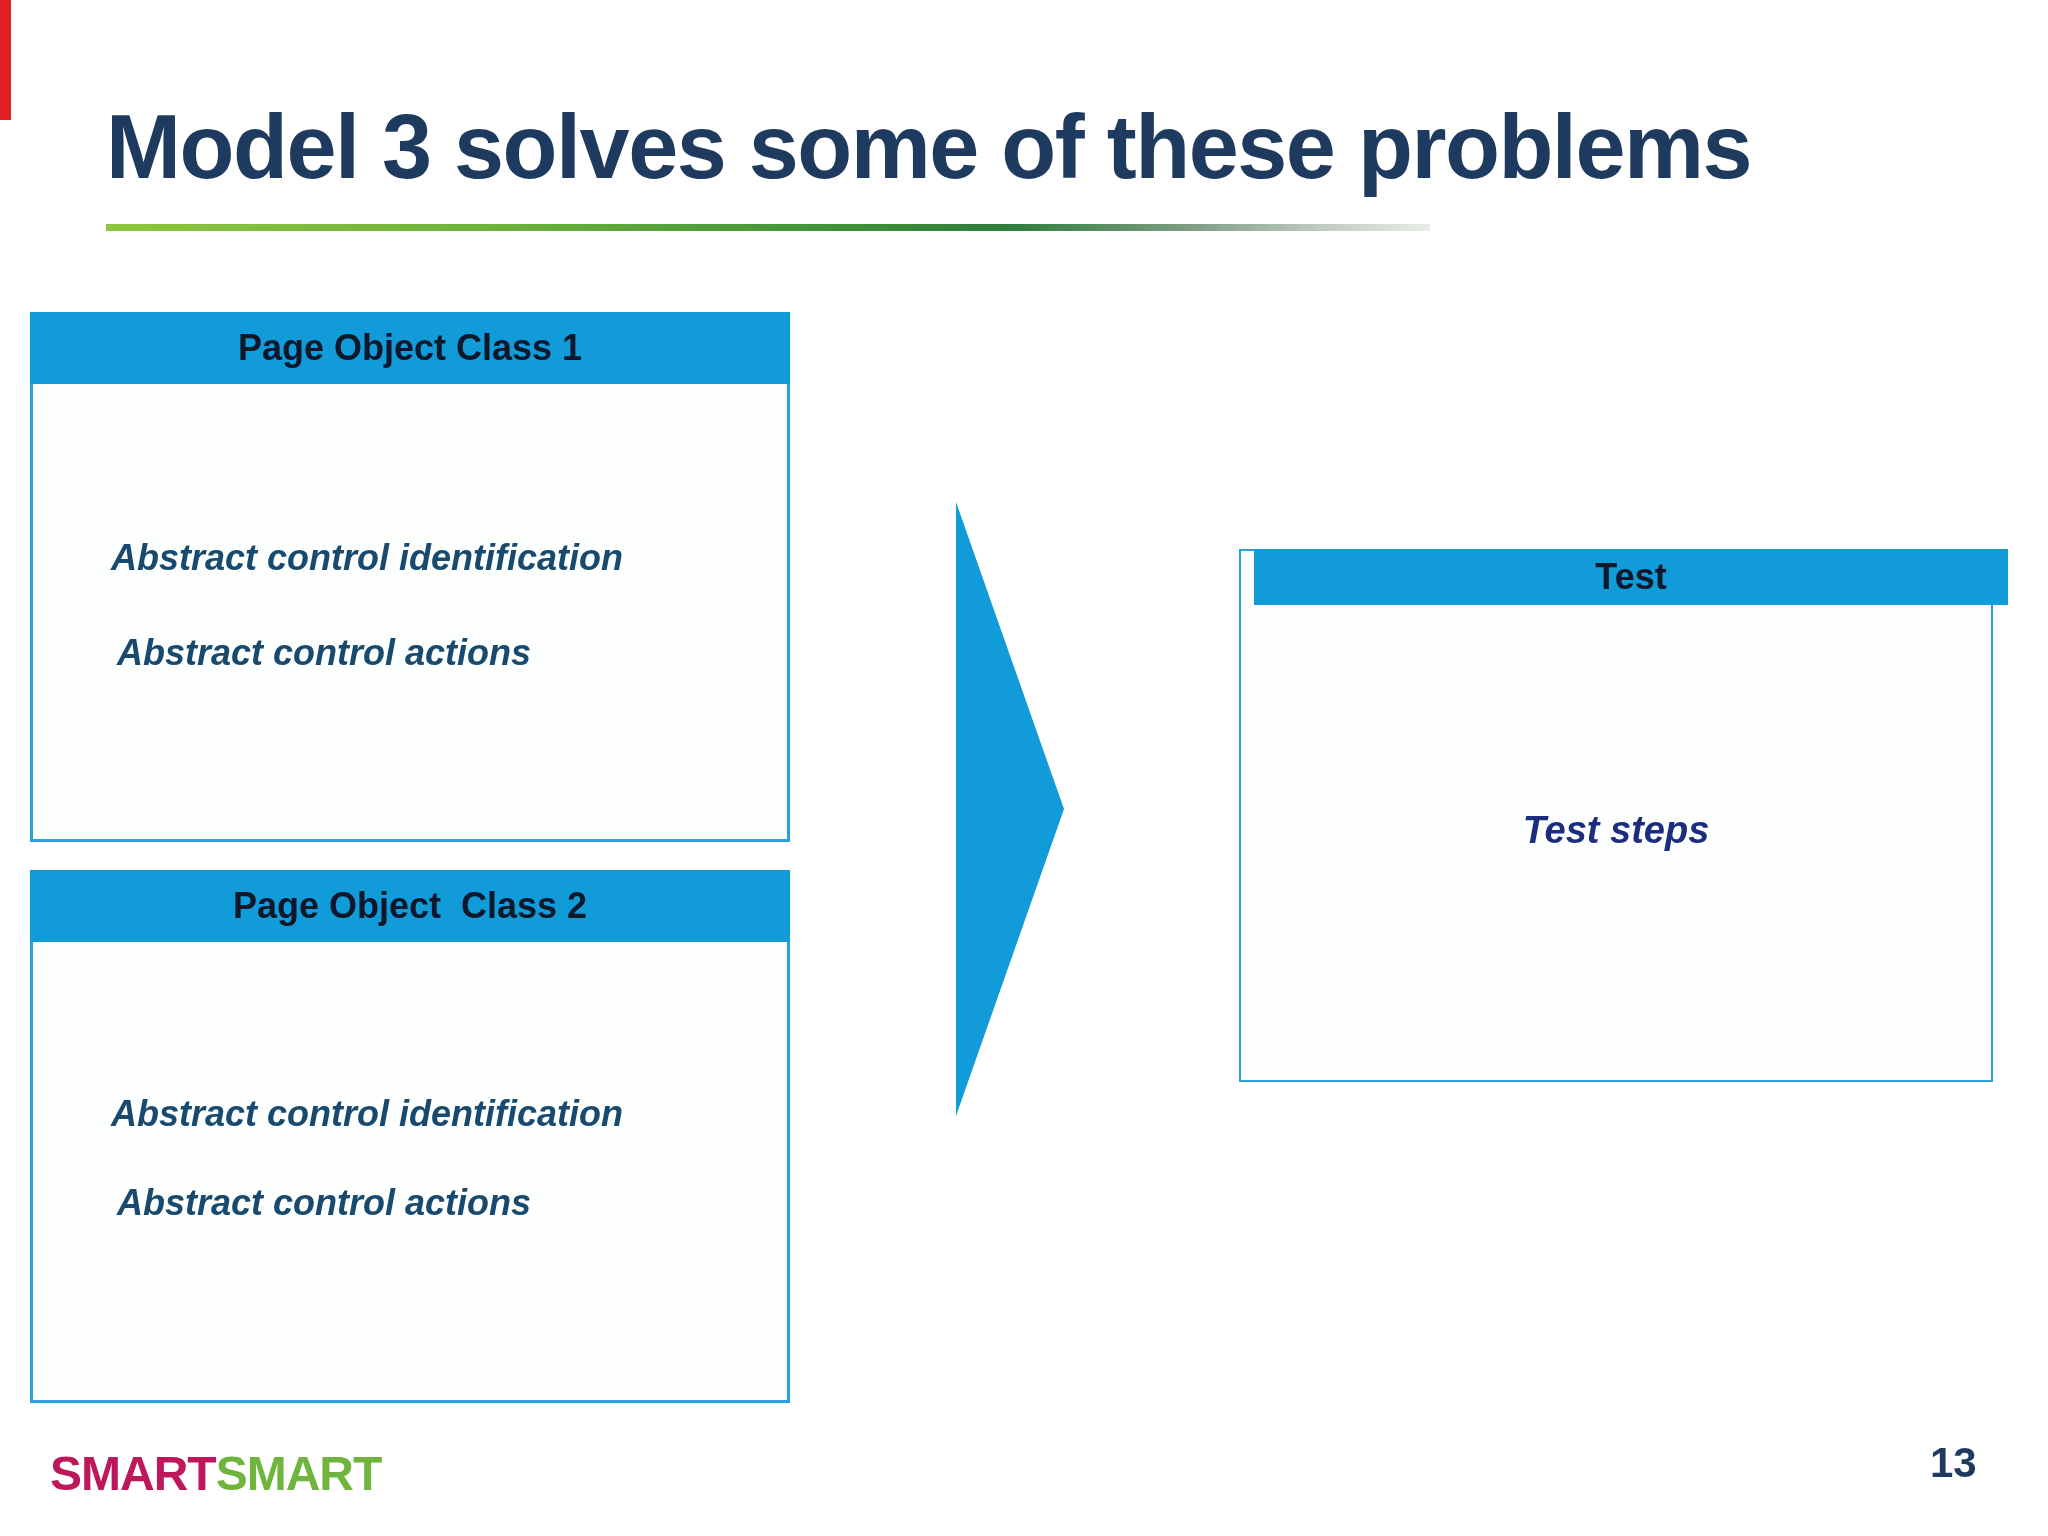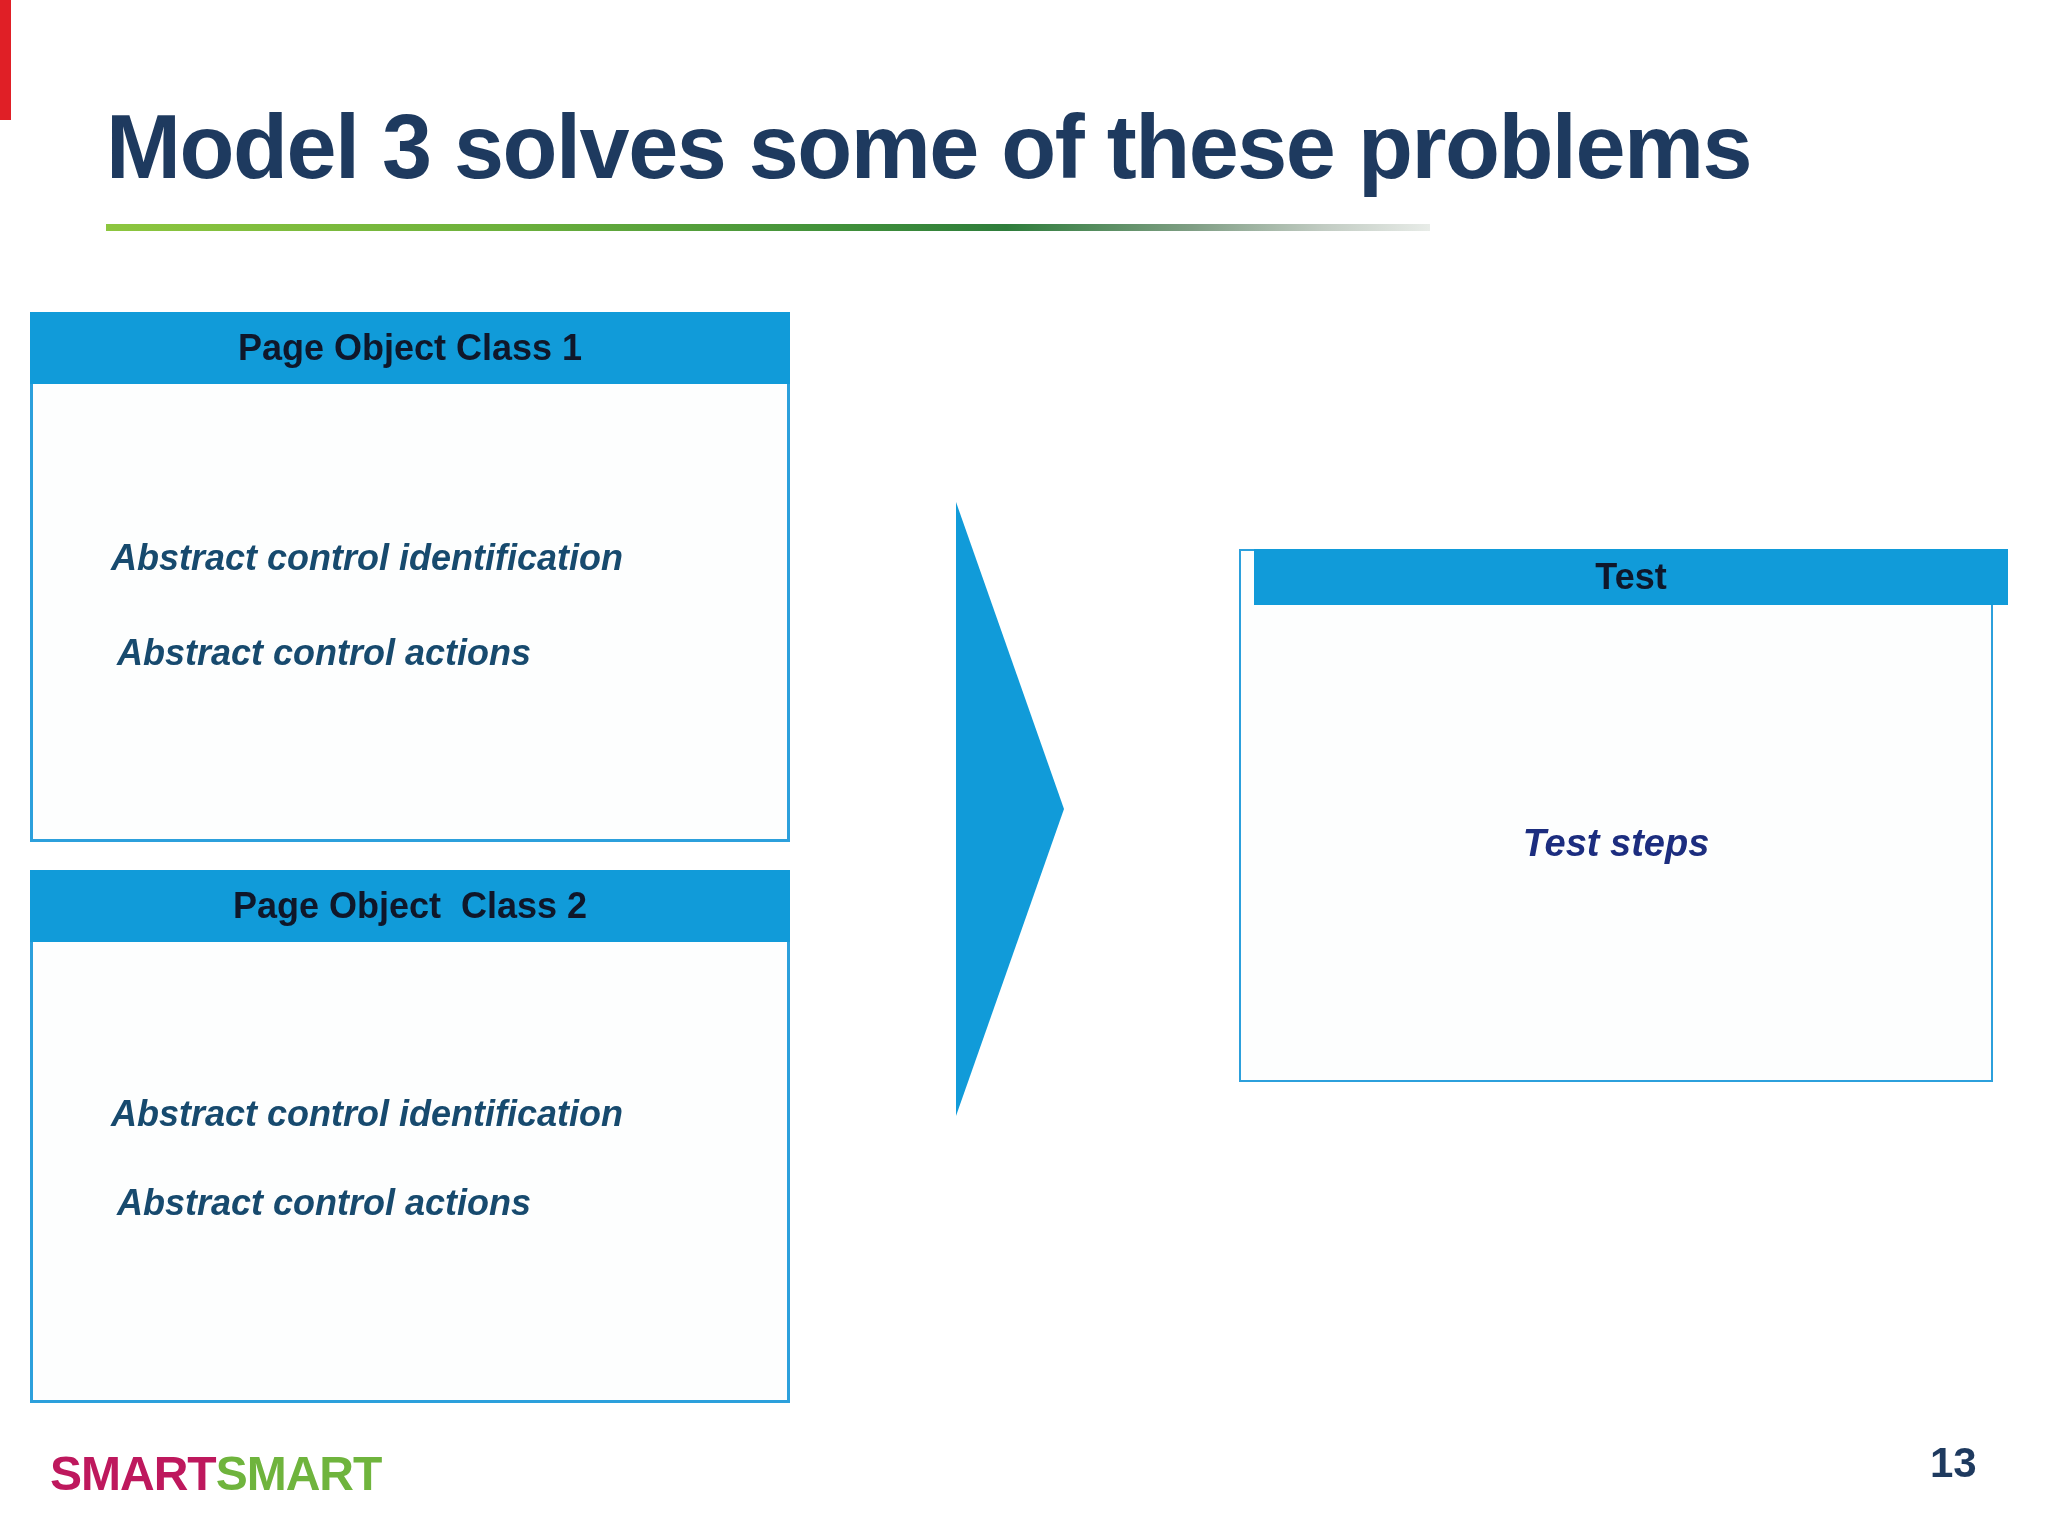--- a/index.html
+++ b/index.html
@@ -79,21 +79,21 @@
   #box-class1 .dline.l1 { left: 78px; top: 225px; }
   #box-class1 .dline.l2 { left: 84px; top: 320px; }
 
   #box-class2 { left: 30px; top: 870px; width: 760px; height: 533px; padding-left: 40px; }
   #box-class2 .dline.l1 { left: 78px; top: 223px; }
   #box-class2 .dline.l2 { left: 84px; top: 312px; }
 
   #box-test { left: 1239px; top: 549px; width: 754px; height: 533px; border-width: 2px; }
   #box-test .dbox-header { left: -2px; top: -2px; width: calc(100% + 4px); height: 56px; margin-left: 15px; }
   #box-test .dline.l1 {
-    left: 0; top: 273px;
+    left: 0; top: 260px;
     width: 100%;
     text-align: center;
     color: #1c2d7f;
     font-size: 38px;
   }
 
   
   .flow-arrow {
     position: absolute;
     left: 956px; top: 502px;

